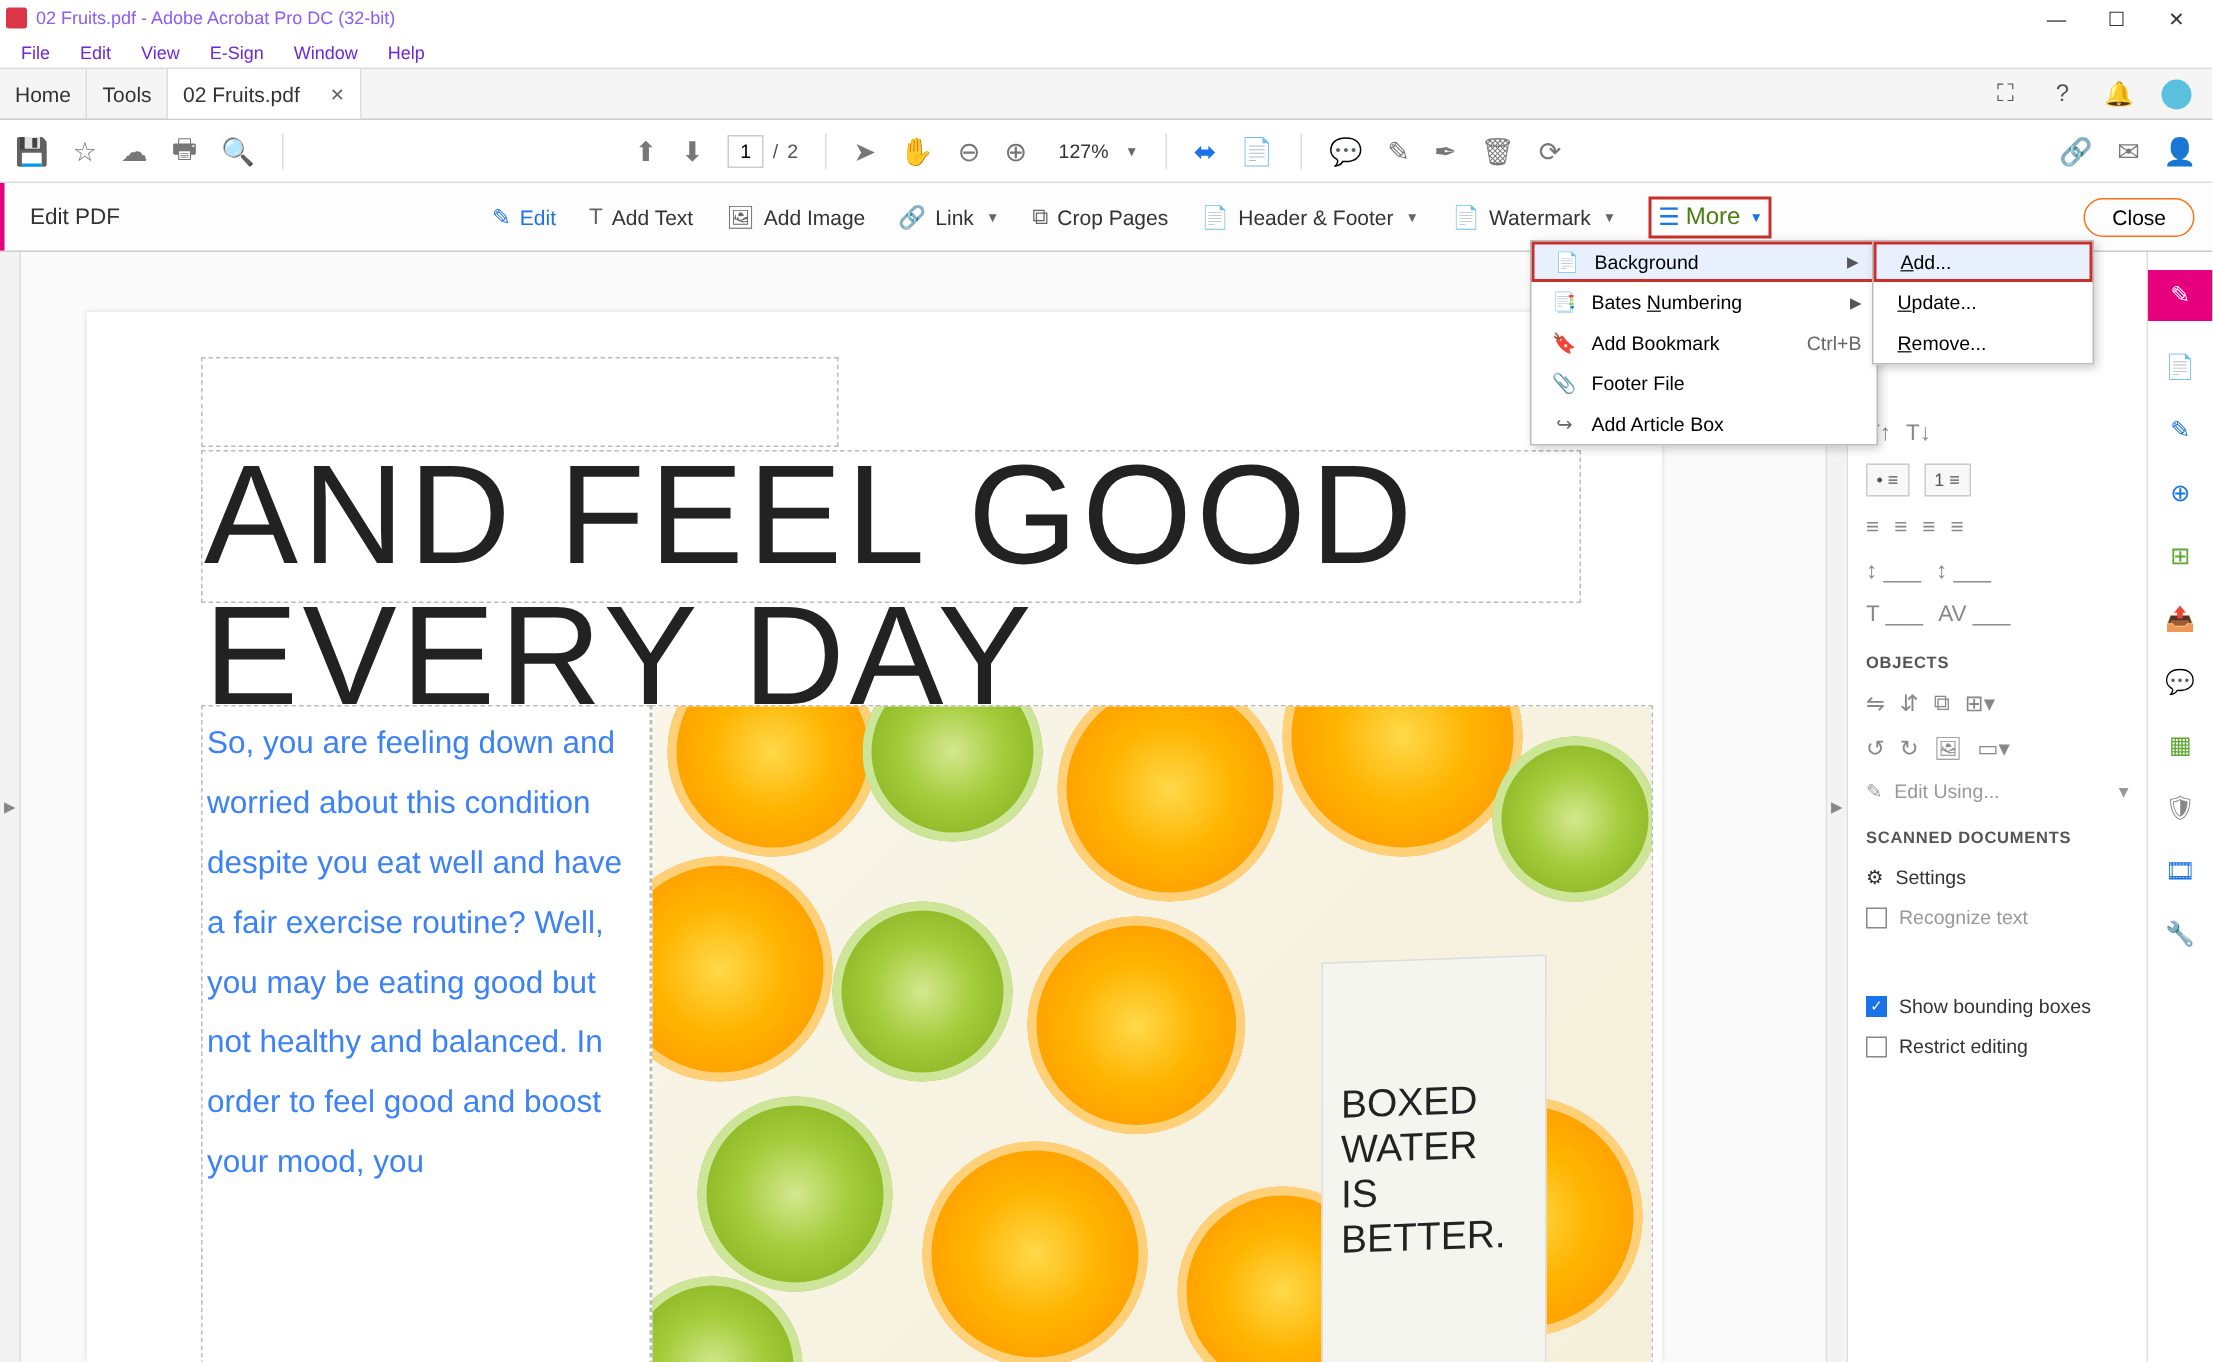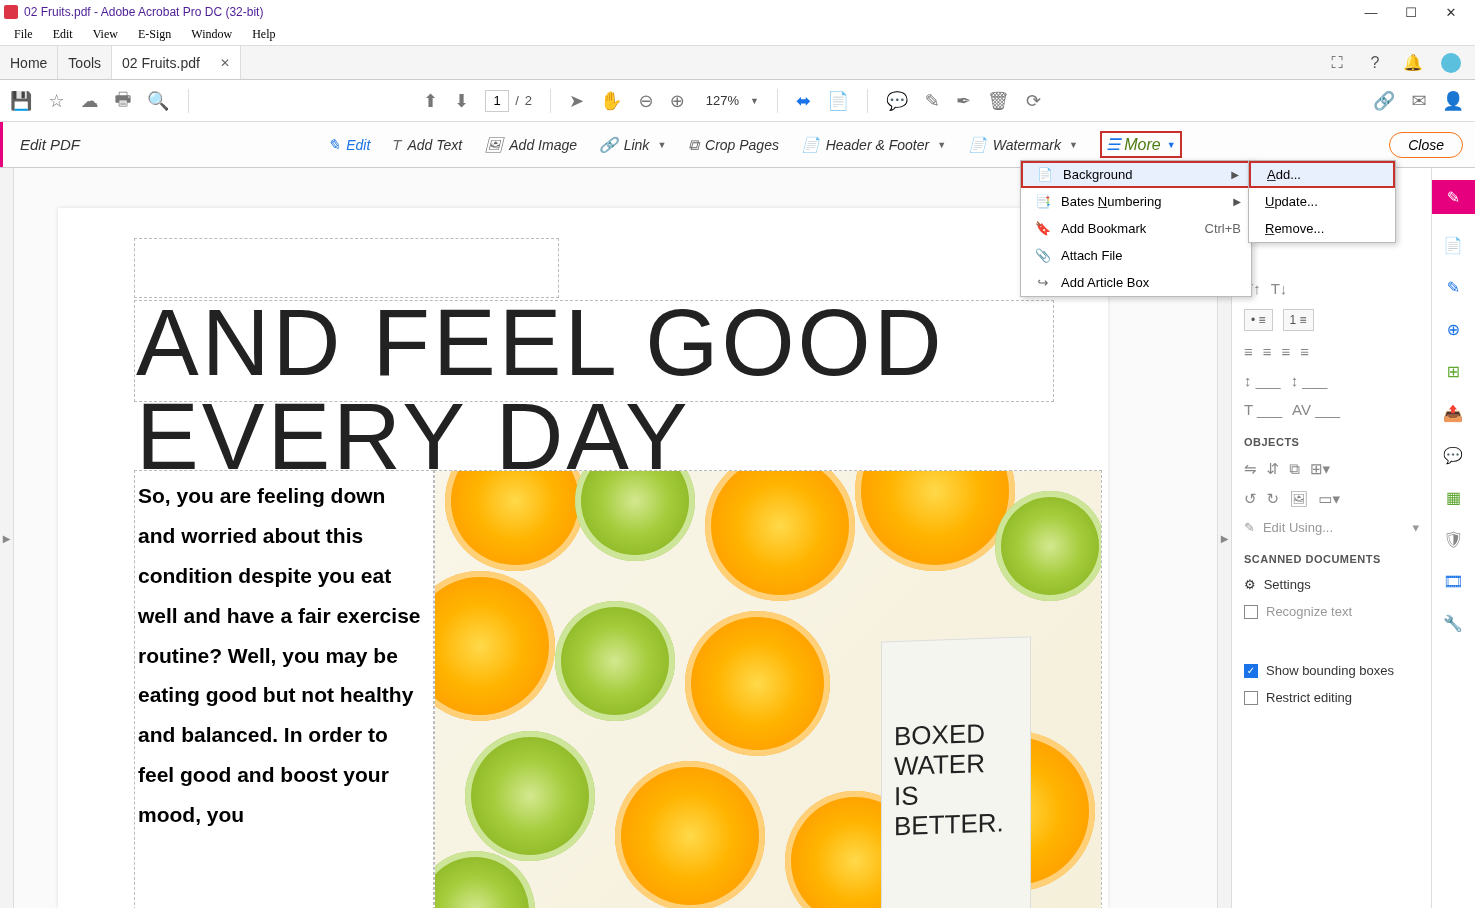--- a/index.html
+++ b/index.html
@@ -1,27 +1,27 @@
 <!DOCTYPE html>
 <html><head>
 <meta charset="utf-8">
 <style>
 * { margin: 0; padding: 0; box-sizing: border-box; font-family: "Segoe UI", Arial, sans-serif; }
 body { width: 1475px; height: 908px; background: #fff; overflow: hidden; position: relative; }
 
 
 .titlebar { height: 24px; display: flex; align-items: center; padding: 0 4px; font-size: 12px; background: #fff; }
 .titlebar .app-icon { width: 14px; height: 14px; background: #dc3545; margin-right: 6px; border-radius: 2px; }
-.titlebar .title-text { flex: 1; color: #4c1d95; }
+.titlebar .title-text { flex: 1; color: #8b5cf6; }
 .window-controls { display: flex; gap: 0; }
 .window-controls span { width: 40px; text-align: center; font-size: 13px; color: #333; }
 
 
 .menubar { height: 22px; display: flex; align-items: center; padding: 0 4px; font-size: 12px; border-bottom: 1px solid #ddd; }
-.menubar span { padding: 2px 10px; color: #000000; font-family: Liberation Serif, serif; }
+.menubar span { padding: 2px 10px; color: #6d28d9; }
 
 
 .tabrow { height: 34px; display: flex; align-items: stretch; background: #f5f5f5; border-bottom: 1px solid #ccc; }
 .tabrow .tab { padding: 0 10px; display: flex; align-items: center; font-size: 14px; color: #333; border-right: 1px solid #ddd; }
 .tabrow .tab.active { background: #fff; }
 .tabrow .tab .close { margin-left: 20px; color: #666; font-size: 12px; }
 .tabrow .spacer { flex: 1; }
 .tabrow .right-icons { display: flex; align-items: center; gap: 18px; padding-right: 14px; }
 .tabrow .right-icons .ico { width: 20px; height: 20px; color: #555; display:flex;align-items:center;justify-content:center;font-size:16px; }
 .avatar-dot{width:20px;height:20px;border-radius:50%;background:#5bc0de;}
@@ -31,21 +31,21 @@
 .quickbar .ico { color: #777; font-size: 18px; display:flex;align-items:center;}
 .quickbar .vsep { width: 1px; height: 24px; background: #ddd; margin: 0 2px; }
 .quickbar .pageinfo { display: flex; align-items: center; gap: 6px; font-size: 13px; color: #555; }
 .quickbar .pageinfo input{width:24px;text-align:center;border:1px solid #ccc;height:22px;font-size:13px;}
 .quickbar .zoom { display: flex; align-items: center; gap: 4px; font-size: 13px; color: #333; }
 .quickbar .zoom-val{border:1px solid transparent;padding:2px 4px;}
 .quickbar .dd-caret{font-size:9px;color:#666;margin-left:2px;}
 .quickbar .spacer{flex:1;}
 
 
-.editpdf-bar { height: 46px; display: flex; align-items: center; padding: 0 12px; border-bottom: 1px solid #ccc; background:#fdfdfd; position:relative;font-style:italic;}
+.editpdf-bar { height: 46px; display: flex; align-items: center; padding: 0 12px; border-bottom: 1px solid #ccc; background:#fdfdfd; position:relative;}
 .editpdf-bar .leftstrip{position:absolute;left:0;top:0;bottom:0;width:3px;background:#e6007e;}
 .editpdf-bar .label { font-size: 15px; color: #333; margin-right: 40px; margin-left:8px;}
 .editpdf-bar .center{flex:1;display:flex;align-items:center;justify-content:center;gap:22px;}
 .editpdf-bar .btn { display: flex; align-items: center; gap: 6px; font-size: 14px; color: #333; cursor:pointer;}
 .editpdf-bar .btn .ico{color:#666;font-size:15px;}
 .editpdf-bar .btn.editbtn{color:#1a73e8;}
 .editpdf-bar .btn.editbtn .ico{color:#1a73e8;}
 .editpdf-bar .caret{font-size:9px;color:#666;margin-left:2px;}
 .editpdf-bar .close-btn{border:1px solid #f97316;border-radius:16px;padding:4px 18px;font-size:14px;}
 .more-wrap{border:2px solid #c9302c;padding:2px 4px;display:flex;align-items:center;gap:4px;}
@@ -76,21 +76,21 @@
 .righticons .ri.active{background:#e6007e;color:#fff;width:100%;height:34px;}
 
 
 .bounding{border:1px dashed #bbb;position:absolute;}
 .h1{left:76px;top:30px;width:425px;height:60px;}
 .h2{left:76px;top:92px;width:920px;height:102px;}
 .bodytxt{left:76px;top:262px;width:300px;height:440px;}
 .imgbox{left:376px;top:262px;width:668px;height:440px;border:1px dashed #bbb;position:absolute;overflow:hidden;}
 .h1txt{font-family:Impact,"Arial Narrow",sans-serif;font-size:48px;letter-spacing:2px;color:#333;position:absolute;left:78px;top:28px;}
 .h2txt{font-family:Impact,"Arial Narrow",sans-serif;font-size:94px;letter-spacing:3px;color:#222;position:absolute;left:78px;top:88px;line-height:1;}
-.bodytext{position:absolute;left:80px;top:268px;width:290px;font-size:21px;line-height:1.9;color:#000000;font-family:"Segoe UI Light","Segoe UI",sans-serif;font-weight:700;}
+.bodytext{position:absolute;left:80px;top:268px;width:290px;font-size:21px;line-height:1.9;color:#3b82f6;font-family:"Segoe UI Light","Segoe UI",sans-serif;font-weight:400;}
 
 
 .citrus{position:absolute;inset:0;background:linear-gradient(135deg,#f9f5e8 0%,#f5f0da 100%);}
 .slice{position:absolute;border-radius:50%;}
 .orange{background:radial-gradient(circle,#ffd94a 0%,#ffb400 40%,#ff8c00 100%);box-shadow:inset 0 0 0 6px rgba(255,220,150,0.8);}
 .lime{background:radial-gradient(circle,#d4e890 0%,#a4cc3b 40%,#7ba515 100%);box-shadow:inset 0 0 0 6px rgba(220,240,180,0.8);}
 .carton{position:absolute;right:70px;bottom:-10px;width:150px;height:280px;background:#f5f5f0;border:1px solid #ddd;transform:skewY(-2deg);}
 .carton-txt{position:absolute;left:12px;top:80px;font-family:Impact,sans-serif;font-size:26px;line-height:1.15;color:#222;}
 
 
@@ -354,21 +354,21 @@
     <span>Bates <span class="underline">N</span>umbering</span>
     <span class="arrow">▶</span>
   </div>
   <div class="row">
     <span class="ico">🔖</span>
     <span>Add Bookmark</span>
     <span class="shortcut">Ctrl+B</span>
   </div>
   <div class="row">
     <span class="ico">📎</span>
-    <span>Attach File</span>
+    <span>Footer File</span>
   </div>
   <div class="row">
     <span class="ico">↪</span>
     <span>Add Article Box</span>
   </div>
 </div>
 
 <div class="submenu">
   <div class="row hi"><span class="underline">A</span>dd...</div>
   <div class="row"><span class="underline">U</span>pdate...</div>

